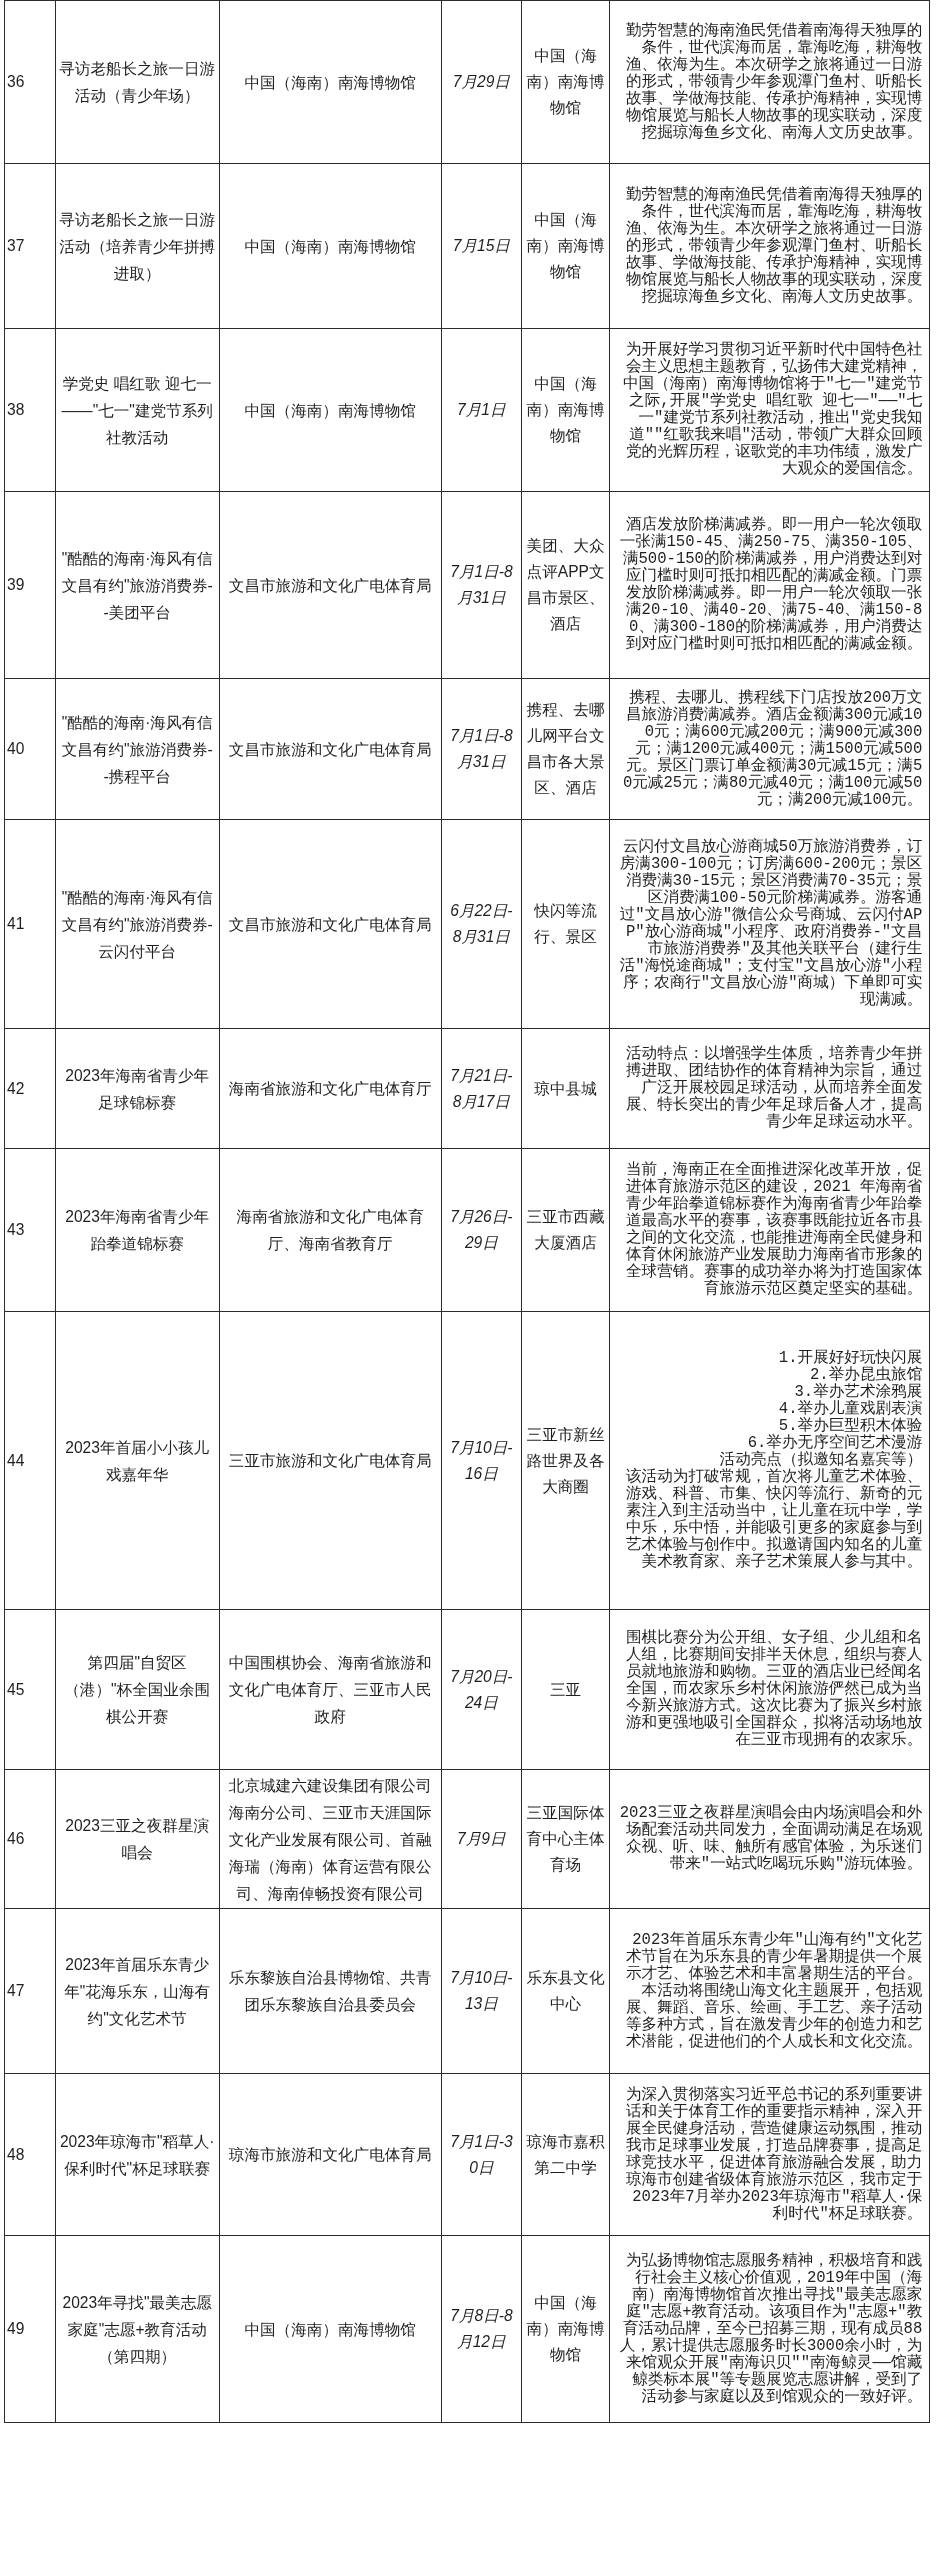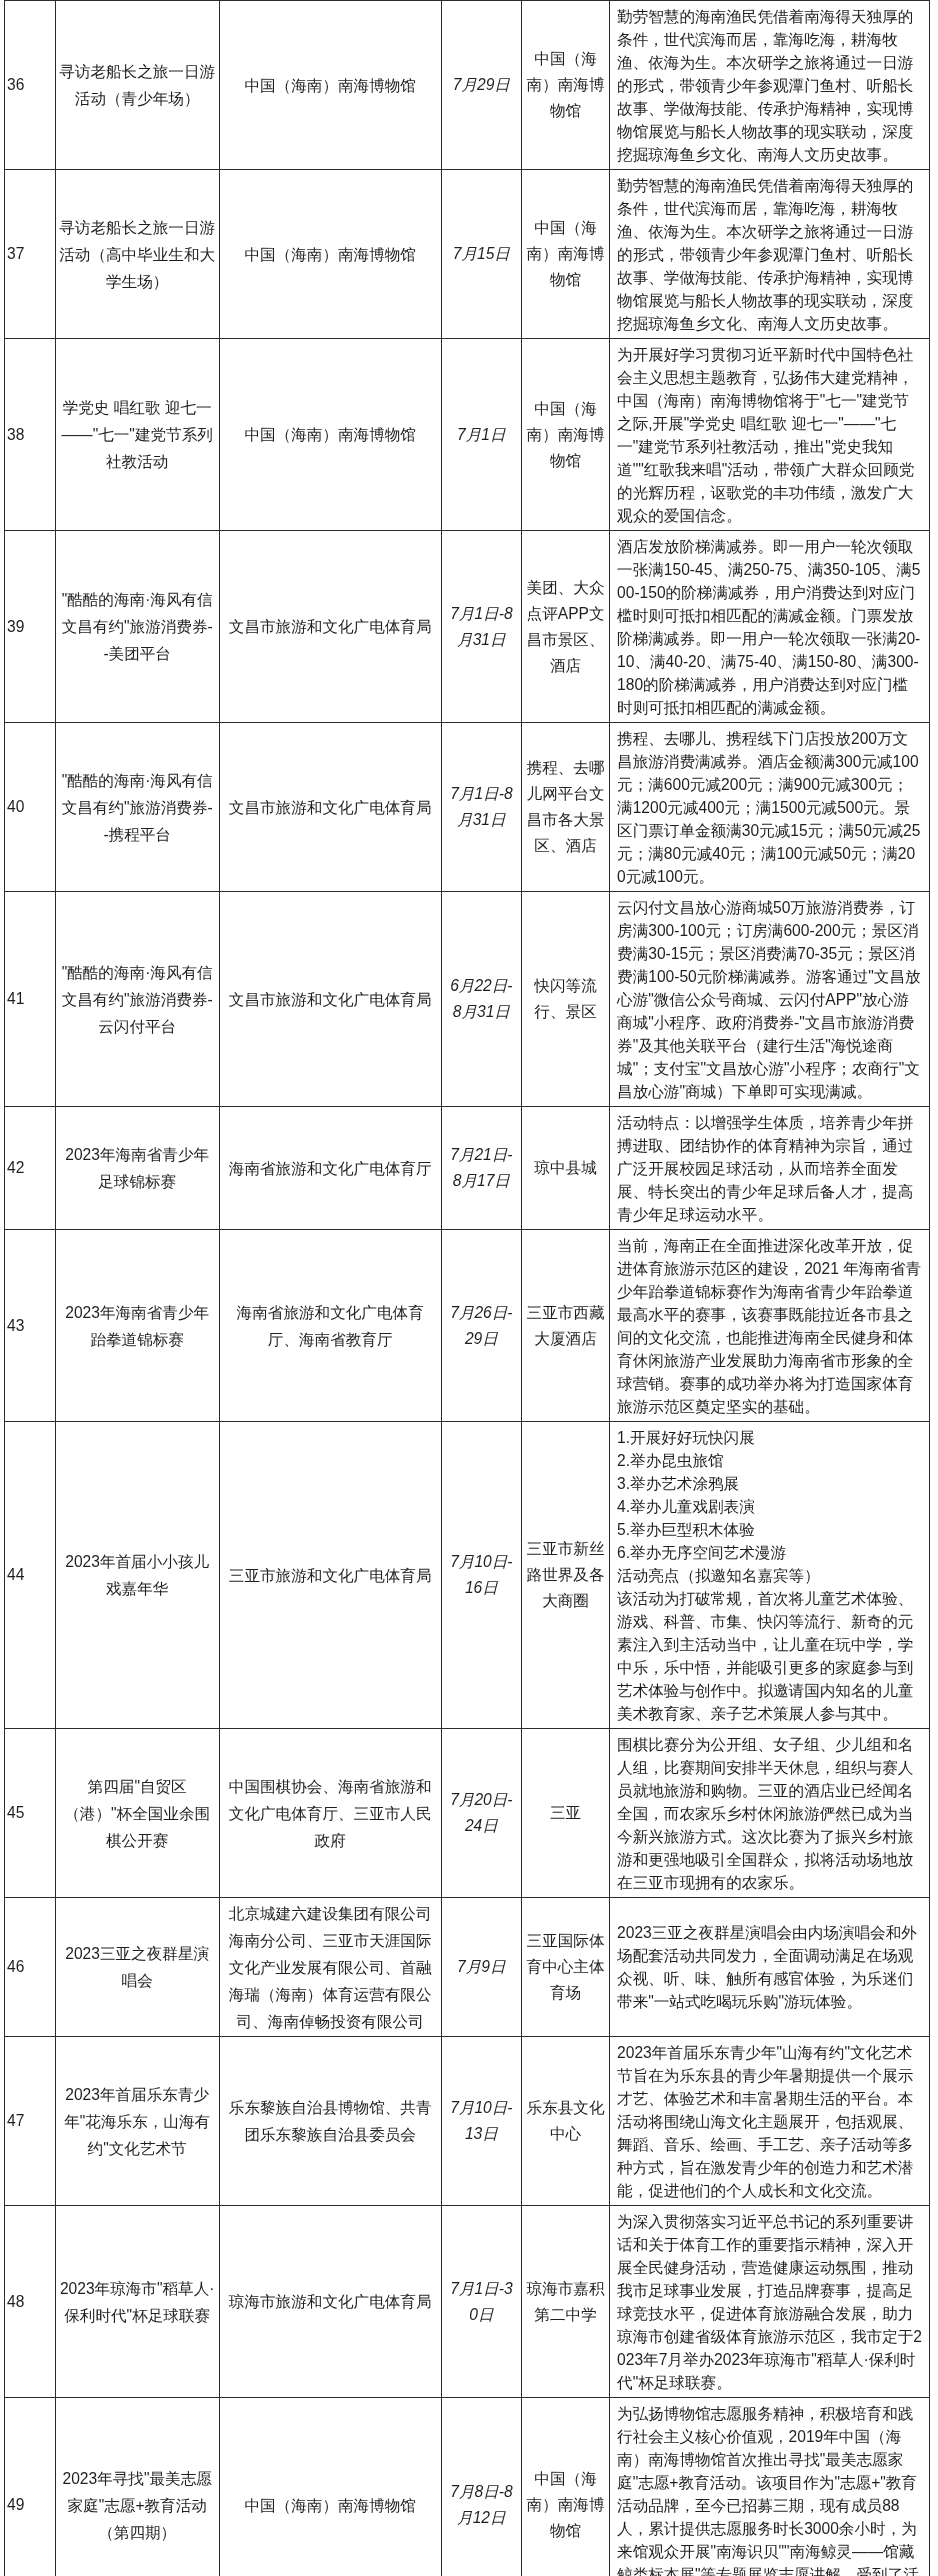--- a/index.html
+++ b/index.html
@@ -22,45 +22,46 @@
     vertical-align:middle;
     font-size:15.6px;
     overflow:hidden;
   }
   td.c-no{width:46px;text-align:left;padding:1.7px;}
   td.c-name{width:156px;text-align:center;padding:1.7px 3.5px;line-height:27px;margin-left:12px;}
   td.c-org{width:214px;text-align:center;padding:1.7px 3.5px;line-height:27px;}
   td.c-date{width:69px;text-align:center;padding:1.7px 5.2px;line-height:26px;word-break:break-all;font-style:italic;}
   td.c-loc{width:80px;text-align:center;padding:1.7px 3.5px;line-height:26px;word-break:break-all;}
   td.c-content{
-    text-align:left;
+    text-align:right;
     padding:3.5px 7px;
-    line-height:23px;
+    line-height:17px;
     white-space:pre-line;
     word-break:break-all;
+    font-family:Liberation Mono, monospace;
   }
 </style>
 </head>
 <body style="color: rgb(31, 31, 31);">
 
 <div class="sheet">
 
   <table class="events">
     <tbody id="rows-container">
         <tr style="height: 163px;">
       <td class="c-no">36</td>
       <td class="c-name">寻访老船长之旅一日游活动（青少年场）</td>
       <td class="c-org">中国（海南）南海博物馆</td>
       <td class="c-date">7月29日</td>
       <td class="c-loc">中国（海南）南海博物馆</td>
       <td class="c-content">勤劳智慧的海南渔民凭借着南海得天独厚的条件，世代滨海而居，靠海吃海，耕海牧渔、依海为生。本次研学之旅将通过一日游的形式，带领青少年参观潭门鱼村、听船长故事、学做海技能、传承护海精神，实现博物馆展览与船长人物故事的现实联动，深度挖掘琼海鱼乡文化、南海人文历史故事。</td>
     </tr>
         <tr style="height: 165px;">
       <td class="c-no">37</td>
-      <td class="c-name">寻访老船长之旅一日游活动（高中毕业生和大学生场）</td>
+      <td class="c-name">寻访老船长之旅一日游活动（培养青少年拼搏进取）</td>
       <td class="c-org">中国（海南）南海博物馆</td>
       <td class="c-date">7月15日</td>
       <td class="c-loc">中国（海南）南海博物馆</td>
       <td class="c-content">勤劳智慧的海南渔民凭借着南海得天独厚的条件，世代滨海而居，靠海吃海，耕海牧渔、依海为生。本次研学之旅将通过一日游的形式，带领青少年参观潭门鱼村、听船长故事、学做海技能、传承护海精神，实现博物馆展览与船长人物故事的现实联动，深度挖掘琼海鱼乡文化、南海人文历史故事。</td>
     </tr>
         <tr style="height: 163px;">
       <td class="c-no">38</td>
       <td class="c-name">学党史 唱红歌 迎七一——"七一"建党节系列社教活动</td>
       <td class="c-org">中国（海南）南海博物馆</td>
       <td class="c-date">7月1日</td>

